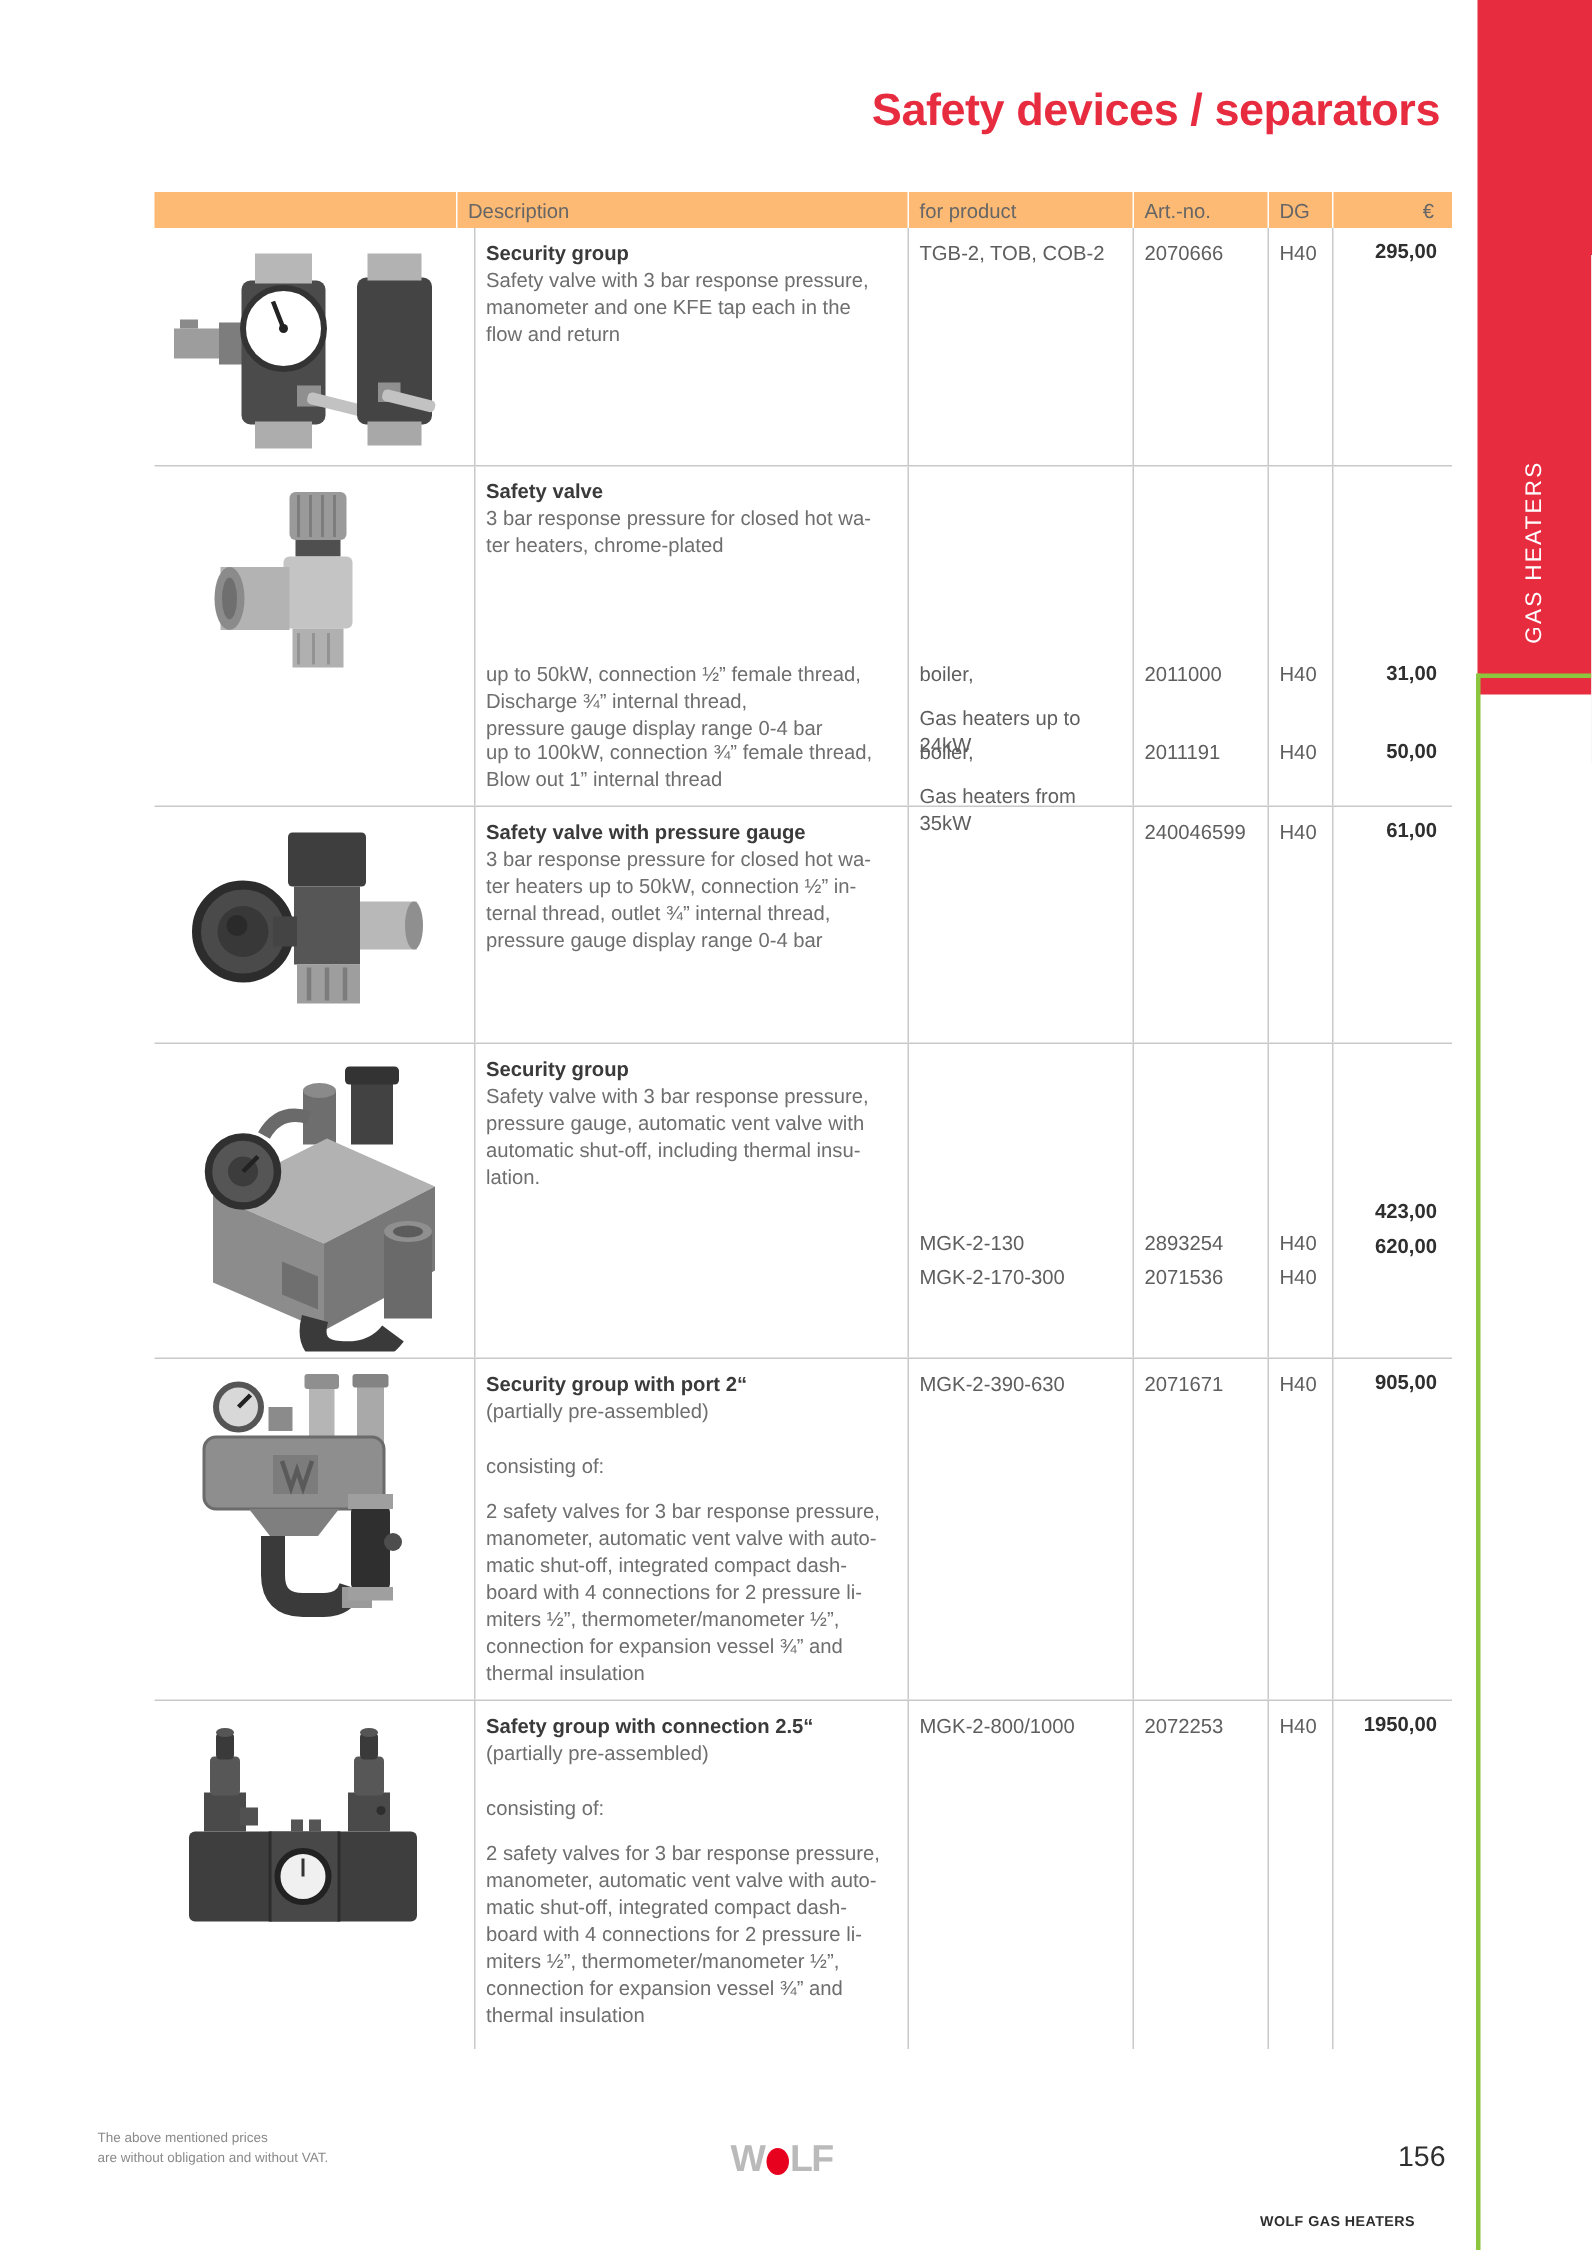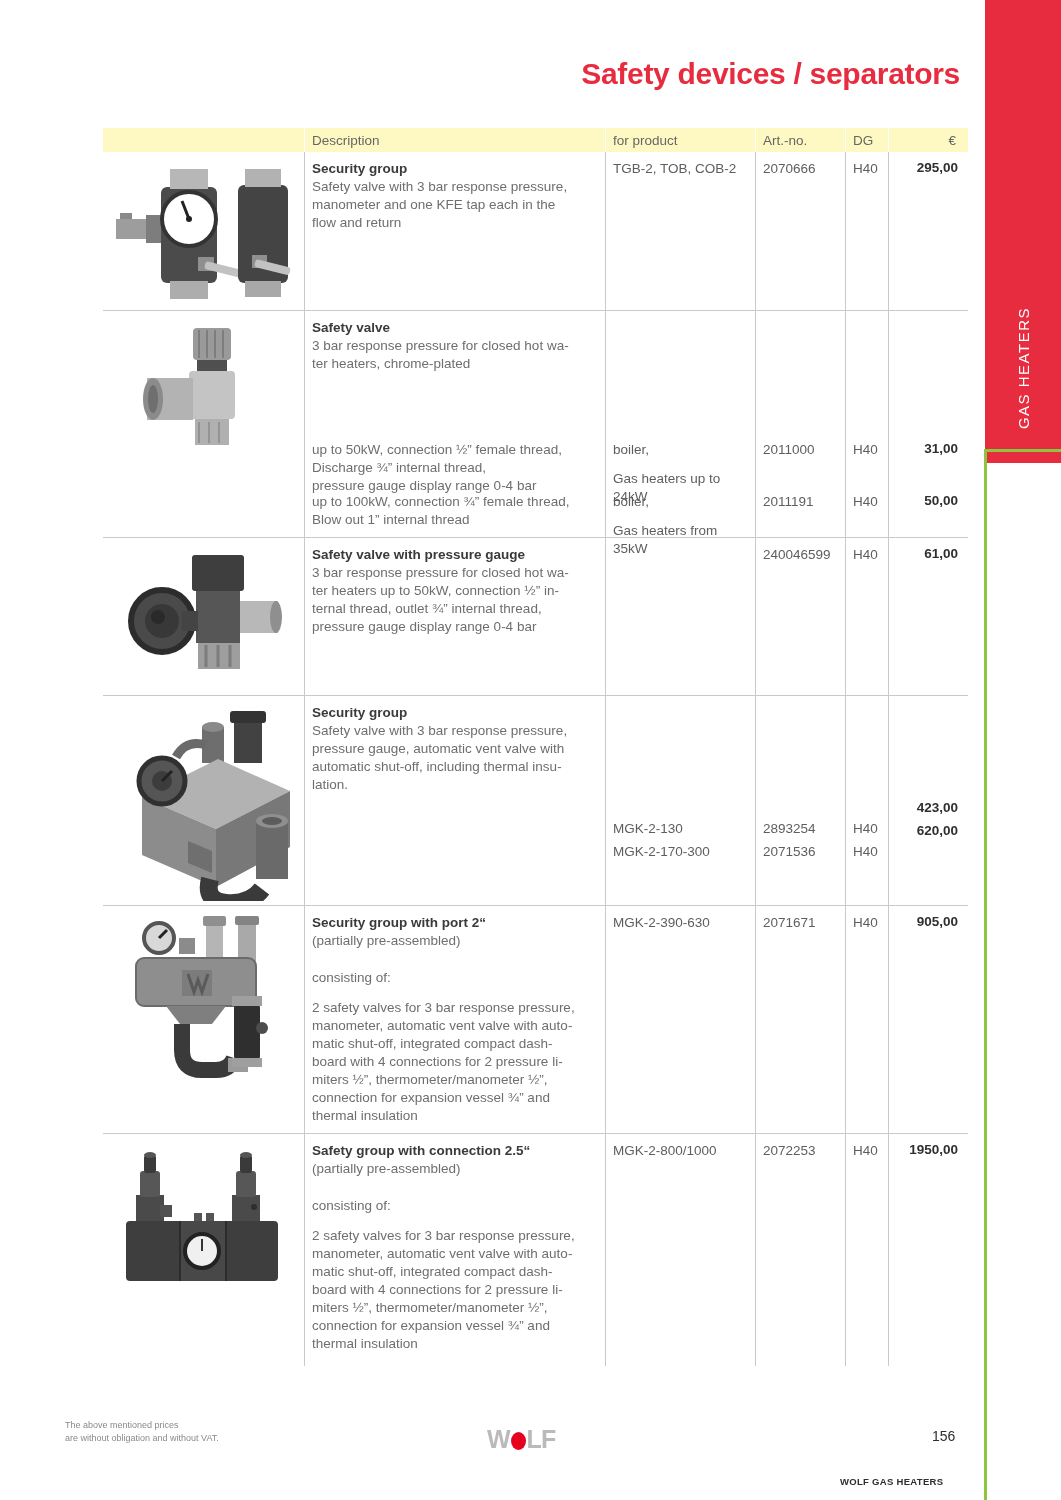--- a/index.html
+++ b/index.html
@@ -26,52 +26,52 @@
   .green-h{position:absolute;left:985px;top:449px;width:76px;height:3px;background:var(--green);}
   .green-v{position:absolute;left:984px;top:449px;width:3px;height:1051px;background:var(--green);}
   
   .title{
     position:absolute;top:57px;right:101px;font-size:30px;font-weight:700;
     color:var(--red);letter-spacing:-0.3px;text-align:center;
   }
   
   .tbl{position:absolute;left:103px;top:128px;width:865px;font-size:13.5px;}
   .grid6{display:grid;grid-template-columns:201px 301px 150px 90px 43px 80px;}
-  .thead{background:#fef9c3;height:24px;color:#666;}
+  .thead{background:#fdba74;height:24px;color:#666;}
   .thead>div{border-left:1px solid #fff;display:flex;align-items:center;padding-left:7px;}
   .thead>div:first-child{border-left:none;}
   .thead .h-price{justify-content:flex-end;padding-right:12px;padding-left:0;}
   .row{border-top:1px solid var(--grid);}
   .row.first{border-top:none;}
   .row>div{border-left:1px solid var(--grid);position:relative;}
   .row>div:first-child{border-left:none;}
   .r0{min-height:158px;} .r1{min-height:227px;} .r2{min-height:158px;}
   .r3{min-height:210px;} .r4{min-height:227px;} .r5{min-height:233px;}
   .c-img{display:flex;justify-content:center;align-items:flex-start;padding-top:5px;}
-  .c-desc{padding:8px 10px 8px 7px;}
+  .c-desc{padding:8px 10px 8px 7px;margin-left:12px;}
   .rt{font-weight:700;color:var(--txt-title);line-height:18px;white-space:pre-line;}
   .rd{color:var(--txt-body);line-height:18px;white-space:pre-line;}
   .sub{color:var(--txt-body);line-height:18px;}
   .gap-consist{margin-top:19px;}
   .gap-para{margin-top:12px;}
   .c-prod,.c-art,.c-dg{color:var(--txt-num);line-height:18px;}
   .cell-top{padding-top:8px;padding-left:7px;}
   .c-price{color:var(--txt-price);font-weight:700;text-align:right;}
   .c-price .cell-top{padding-left:0;padding-right:10px;}
   .abs{position:absolute;left:7px;right:4px;}
   .abs-r{position:absolute;right:10px;}
   .entries{position:absolute;top:100px;left:7px;line-height:23px;margin-top:21px;}
   .entries-r{position:absolute;top:100px;right:10px;line-height:23px;text-align:right;}
   
   .foot-note{position:absolute;left:65px;top:1419px;font-size:9px;color:#8a8a8a;line-height:13px;}
   .logo{position:absolute;left:487px;top:1427px;display:flex;align-items:center;
     font-weight:700;font-size:25px;color:#bababa;letter-spacing:-1px;line-height:25px;}
   .logo-dot{width:15px;height:18px;border-radius:50%;background:#e8001f;margin:2px 1px 0 1px;}
   .foot-brand{position:absolute;left:840px;top:1433px;font-size:9.5px;font-weight:700;color:#2e2e2e;letter-spacing:0.3px;margin-top:43px;}
-  .foot-page{position:absolute;left:932px;top:1428px;font-size:14px;color:#2e2e2e;}
+  .foot-page{position:absolute;left:932px;top:1428px;font-size:19px;color:#2e2e2e;}
 </style>
 </head>
 <body>
 
 <div class="page">
 
   <div class="red-bar">
     <div class="sidebar-label">GAS HEATERS</div>
   </div>
   <div class="green-h"></div>

